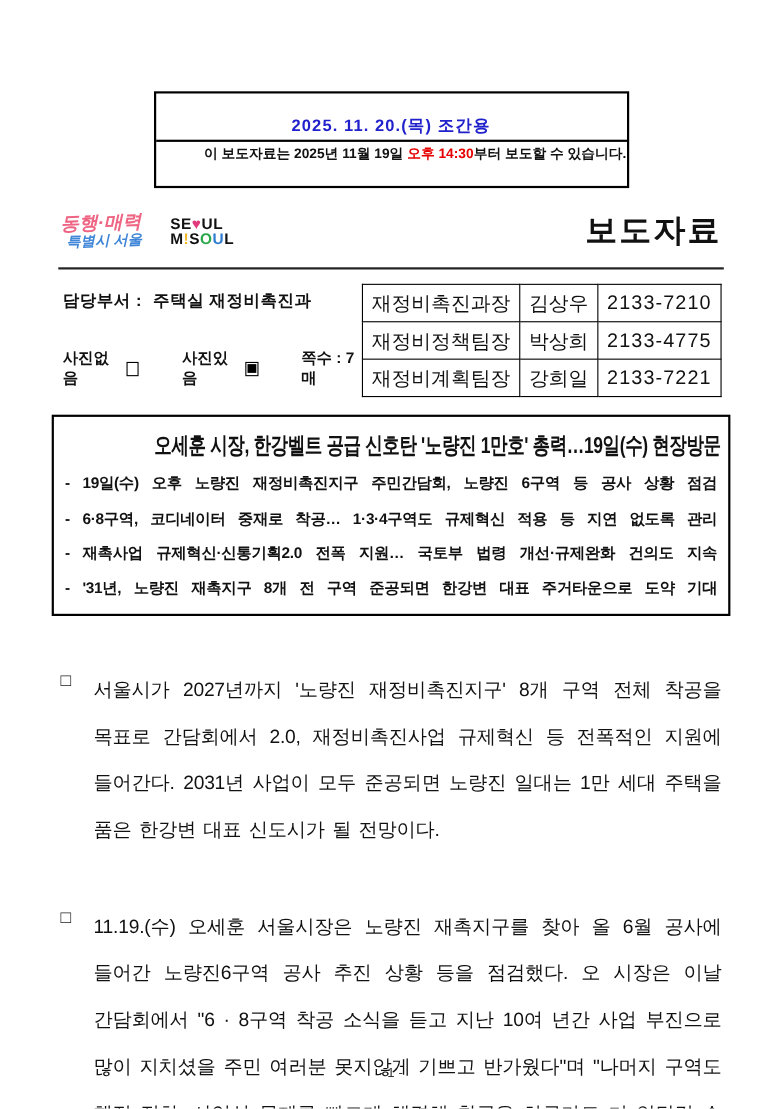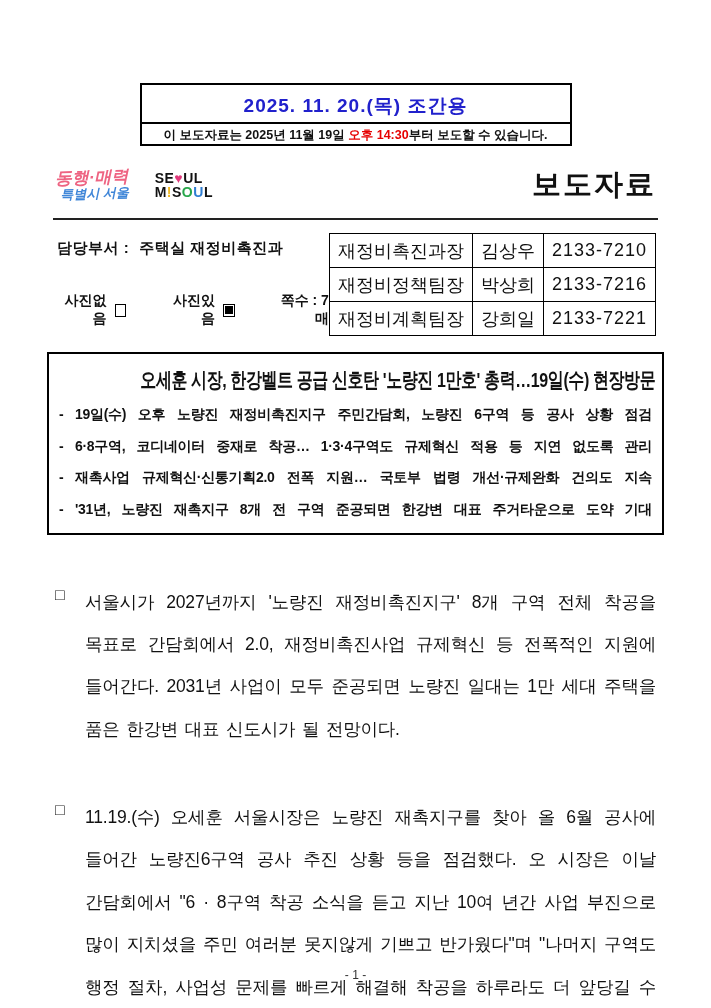--- a/index.html
+++ b/index.html
@@ -6,24 +6,24 @@
   html,body { background:#fff; }
   body { font-family:"Liberation Sans","DejaVu Sans",sans-serif; color:#111; }
   .page {
     position:relative; width:711px; height:1008px; margin:0 auto;
     background:#fff; padding:83px 47px 0 47px; overflow:hidden;
   }
 
   
   .embargo-box { width:432px; margin:0 auto; border:2px solid #000; }
   .embargo-date {
-    text-align:center; font-size:19px; font-weight:700; letter-spacing:1px;
-    color:var(--embargo-blue,#2121cc); padding:8px 0 3px; border-bottom:2px solid #000;
+    text-align:center; font-size:15px; font-weight:700; letter-spacing:1px;
+    color:var(--embargo-blue,#2121cc); padding:20px 0 3px; border-bottom:2px solid #000;
   }
-  .embargo-note { text-align:center; font-size:12.5px; font-weight:700; padding:3px 0 0; }
+  .embargo-note { text-align:right; font-size:12.5px; font-weight:700; padding:3px 0 20px; }
   .embargo-note .hl { color:var(--alert-red,#e60000); }
 
   
   .brand-row { display:flex; align-items:center; margin:14px 8px 0 8px; height:50px; }
   .slogan { line-height:1.05; transform:rotate(-2deg); }
   .slogan-1 { font-size:17px; font-weight:700; font-style:italic; color:var(--slogan-pink,#ee6482); }
   .slogan-2 { font-size:13px; font-weight:700; font-style:italic; color:var(--slogan-blue,#3f86d8); text-align:right; }
   .seoul-logo { margin-left:26px; line-height:1.0; font-weight:900; font-size:14px; letter-spacing:0.5px; }
   .seoul-logo .heart { color:var(--logo-heart,#e23a7c); }
   .seoul-logo .yellow { color:var(--logo-yellow,#f0b71f); }
@@ -31,21 +31,21 @@
   .seoul-logo .blue { color:var(--logo-blue,#2e7dd1); }
   .doc-type { margin-left:auto; font-size:29px; font-weight:900; letter-spacing:2px;text-align:right; }
 
   .top-rule { border:none; border-top:2px solid #222; margin:8px 6px 0 6px; }
 
   
   .info-row { display:flex; justify-content:space-between; margin:13px 8px 0 8px; }
   .info-left { display:flex; flex-direction:column; justify-content:space-between; padding:6px 0 8px 2px; }
   .dept-line { font-size:15px; font-weight:700; letter-spacing:0.5px; }
   .dept-line .val { margin-left:10px; }
-  .photo-line { font-size:14px; font-weight:700; display:flex; align-items:center; gap:8px;text-align:right; }
+  .photo-line { font-size:14px; font-weight:700; display:flex; align-items:center; gap:8px; }
   .cb { display:inline-block; width:13px; height:13px; border:1.5px solid #000; background:#fff; }
   .cb-filled { display:flex; align-items:center; justify-content:center; }
   .cb-filled::after { content:""; width:8px; height:8px; background:#000; display:block; }
   .gap { width:26px; }
   .contacts { border-collapse:collapse; }
   .contacts td {
     border:1.5px solid #000; text-align:left; font-size:18px;
     height:34px; padding:0 8px; white-space:nowrap;
   }
   .contacts td.c-title { width:108px; }
@@ -116,21 +116,21 @@
     <table class="contacts">
       <tbody>
           <tr>
         <td class="c-title">재정비촉진과장</td>
         <td class="c-name">김상우</td>
         <td class="c-phone">2133-7210</td>
       </tr>
       <tr>
         <td class="c-title">재정비정책팀장</td>
         <td class="c-name">박상희</td>
-        <td class="c-phone">2133-7216</td>
+        <td class="c-phone">2133-4775</td>
       </tr>
       <tr>
         <td class="c-title">재정비계획팀장</td>
         <td class="c-name">강희일</td>
         <td class="c-phone">2133-7221</td>
       </tr>
     </tbody>
       </table>
   </div>
 

